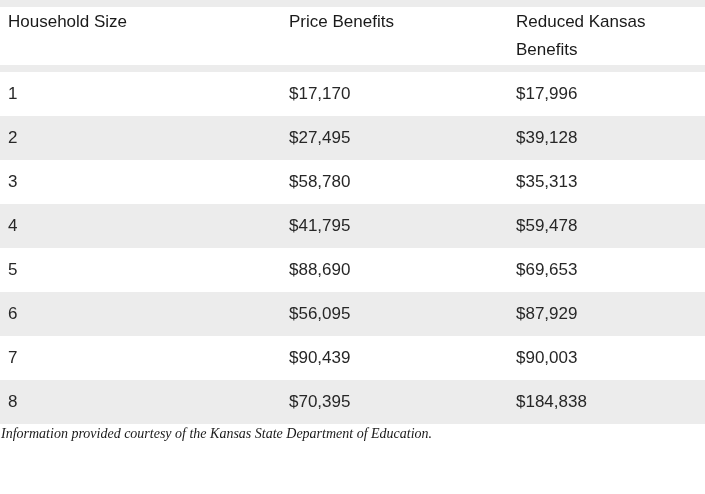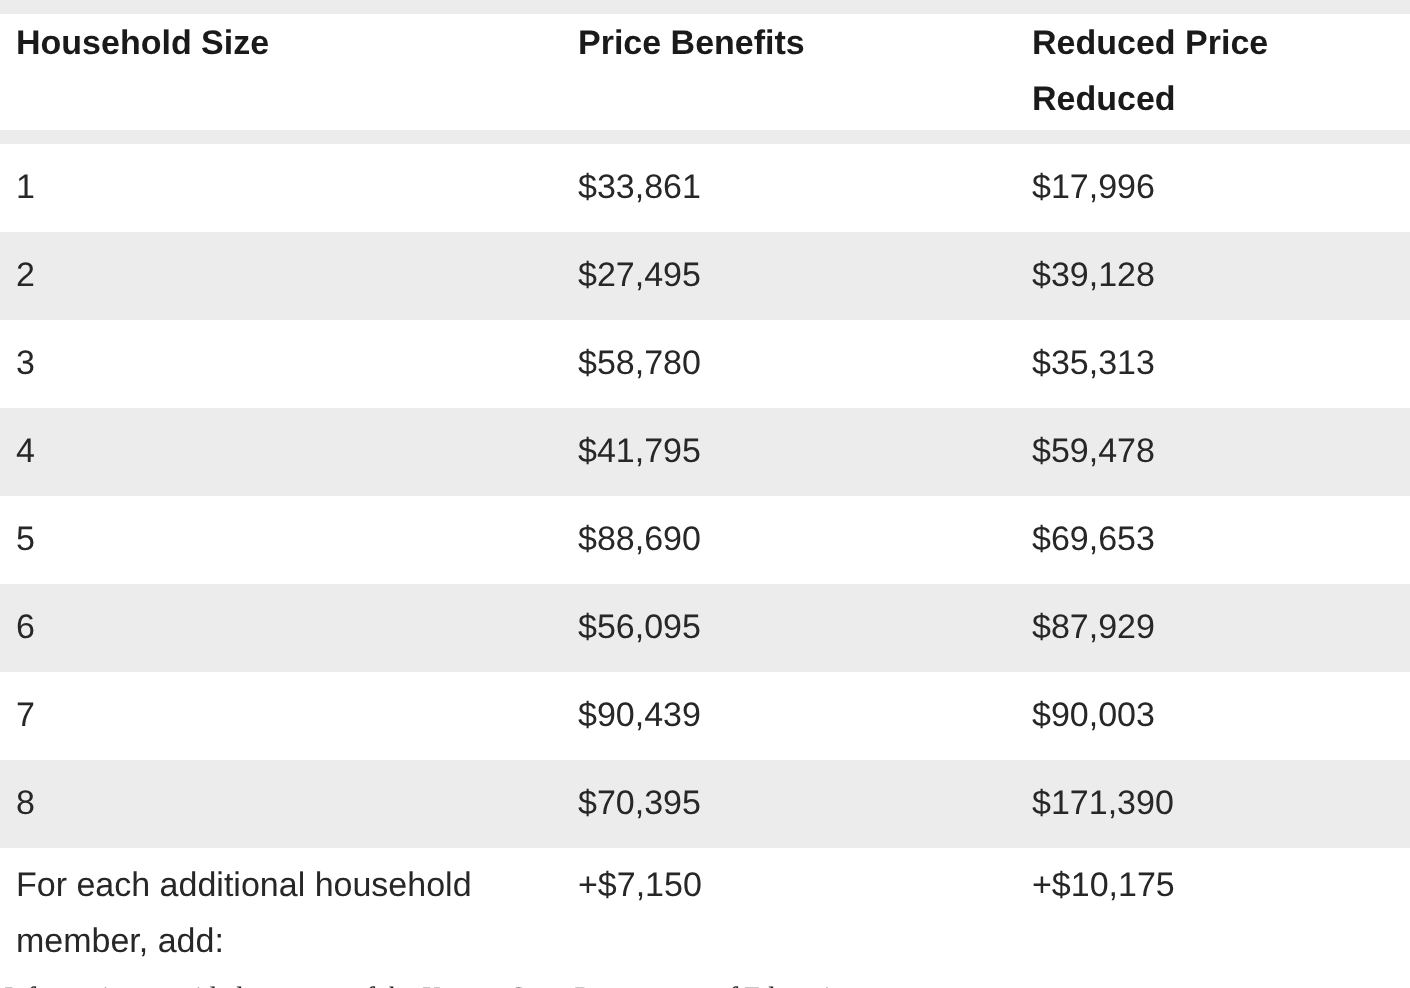--- a/index.html
+++ b/index.html
@@ -18,21 +18,21 @@
   table.benefits {
     width: 705px;
     border-collapse: collapse;
     table-layout: fixed;
   }
   col.c1 { width: 281px; }
   col.c2 { width: 227px; }
   col.c3 { width: 197px; }
   th {
     font-size: 17px;
-    font-weight: 700;
+    font-weight: 400;
     color: #1a1a1a;
     text-align: left;
     vertical-align: top;
     padding: 1px 10px 1px 8px;
     line-height: 28px;
     background: #ffffff;
     border-bottom: 7px solid #ececec;
   }
   td {
     font-size: 17px;
@@ -68,27 +68,27 @@
   <table class="benefits">
     <colgroup>
       <col class="c1">
         <col class="c2">
         <col class="c3">
     </colgroup>
     <thead>
       <tr>
         <th>Household Size</th>
         <th>Price Benefits</th>
-        <th>Reduced Price Reduced</th>
+        <th>Reduced Kansas Benefits</th>
       </tr>
     </thead>
     <tbody>
         <tr>
           <td>1</td>
-          <td>$33,861</td>
+          <td>$17,170</td>
           <td>$17,996</td>
         </tr>
         <tr class="alt">
           <td>2</td>
           <td>$27,495</td>
           <td>$39,128</td>
         </tr>
         <tr>
           <td>3</td>
           <td>$58,780</td>
@@ -110,25 +110,20 @@
           <td>$87,929</td>
         </tr>
         <tr>
           <td>7</td>
           <td>$90,439</td>
           <td>$90,003</td>
         </tr>
         <tr class="alt">
           <td>8</td>
           <td>$70,395</td>
-          <td>$171,390</td>
-        </tr>
-        <tr class="last">
-          <td>For each additional household member, add:</td>
-          <td>+$7,150</td>
-          <td>+$10,175</td>
+          <td>$184,838</td>
         </tr>
       </tbody>
   </table>
 
   <div class="footer-note">Information provided courtesy of the Kansas State Department of Education.</div>
 
 </div>
 
 </body></html>

